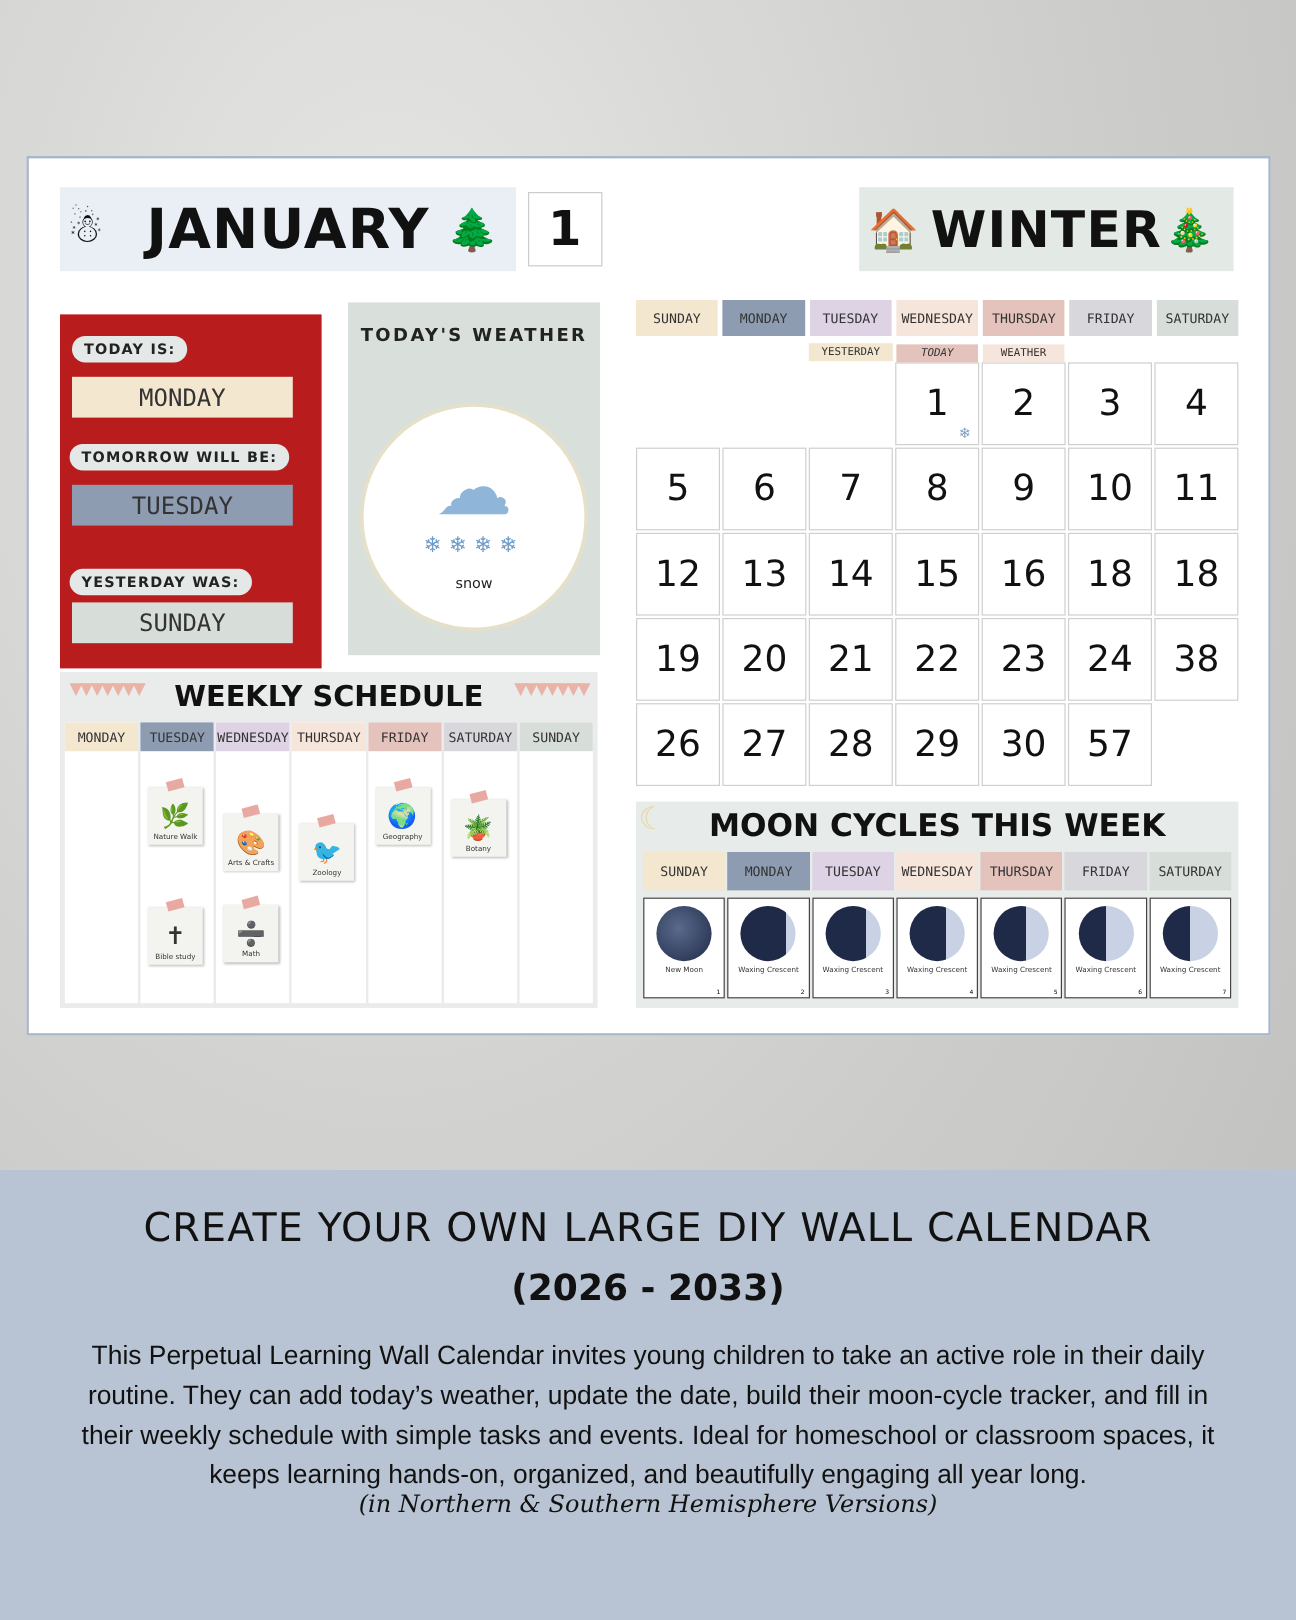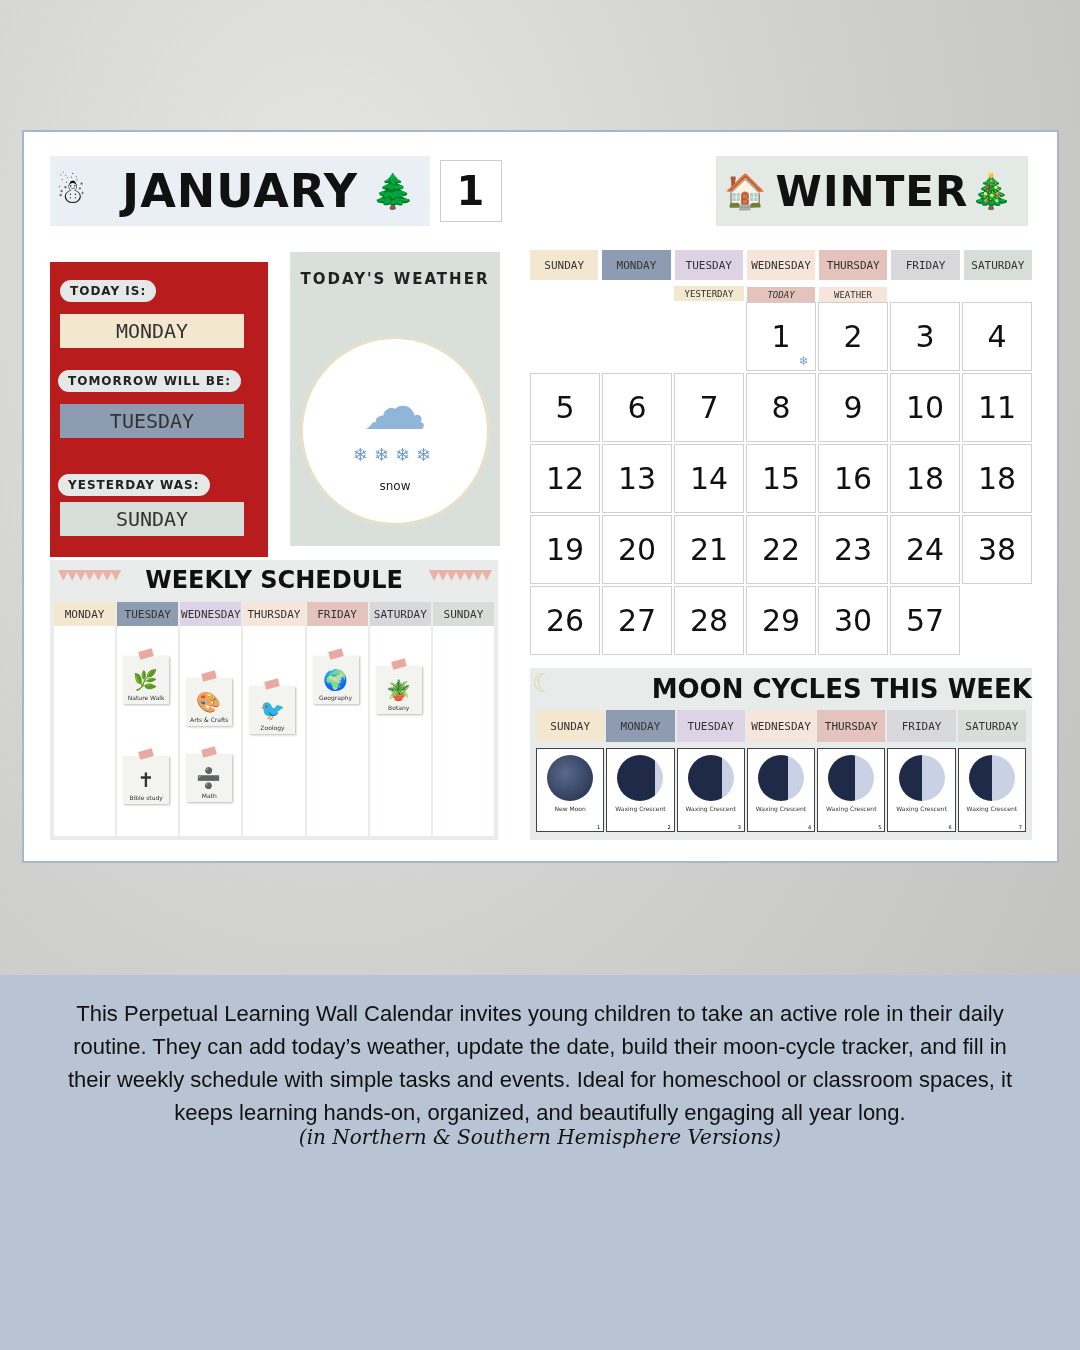--- a/index.html
+++ b/index.html
@@ -31,21 +31,21 @@
   .card{position:absolute;width:46px;height:48px;background:#f3f3ef;box-shadow:1px 1px 2px #bbb;font-size:6px;display:flex;flex-direction:column;align-items:center;justify-content:flex-end;padding-bottom:3px;color:#333}
   .card .pic{font-size:20px;margin-bottom:2px}
   .card::before{content:"";position:absolute;top:-6px;left:16px;width:14px;height:8px;background:#e9a9a3;transform:rotate(-15deg)}
   .calhead{position:absolute;top:118px;left:506px;width:502px;display:flex;gap:4px}
   .calhead div{flex:1;height:30px;font-size:11px;font-family:"DejaVu Sans Mono",monospace;display:flex;align-items:center;justify-content:center;color:#333}
   .calgrid{position:absolute;left:506px;top:170px;width:502px;display:grid;grid-template-columns:repeat(7,1fr);gap:2px}
   .cell{height:69px;border:1px solid #cfcfcf;display:flex;align-items:center;justify-content:center;font-size:30px;color:#111;position:relative;background:#fff}
   .cell.empty{border:none}
   .tag{position:absolute;top:-16px;left:0;right:0;height:15px;font-size:9px;font-family:"DejaVu Sans Mono",monospace;display:flex;align-items:center;justify-content:center;color:#333}
   .moon{left:506px;top:536px;width:502px;height:172px;background:#e7ecea}
-  .mtitle{position:absolute;top:6px;width:100%;text-align:right;font-size:26px;font-weight:bold;color:#111}
+  .mtitle{position:absolute;top:6px;width:100%;text-align:center;font-size:26px;font-weight:bold;color:#111}
   .mhead{position:absolute;top:42px;left:6px;right:6px;display:flex;gap:2px}
   .mhead div{flex:1;height:32px;font-size:11px;font-family:"DejaVu Sans Mono",monospace;display:flex;align-items:center;justify-content:center;color:#333}
   .mcards{position:absolute;top:80px;left:6px;right:6px;display:flex;gap:2px}
   .mcard{flex:1;height:84px;background:#fff;border:1px solid #444;display:flex;flex-direction:column;align-items:center;padding-top:6px;position:relative}
   .orb{width:46px;height:46px;border-radius:50%;background:radial-gradient(circle at 40% 40%,#5a6a8c,#1f2a48)}
   .mlabel{font-size:6px;text-align:center;margin-top:4px;line-height:8px;color:#333}
   .mnum{position:absolute;right:3px;bottom:1px;font-size:5px}
   .footer{position:absolute;left:0;top:975px;width:1080px;height:375px;background:#b8c4d3;text-align:center;color:#111}
   .ftitle{margin-top:28px;font-size:33px;letter-spacing:1px;font-family:"DejaVu Sans",sans-serif}
   .fyears{margin-top:14px;font-size:30px;font-weight:bold}
@@ -239,15 +239,17 @@
         <div class="mcard">
           <div class="orb" style="background: linear-gradient(90deg, rgb(31, 42, 72) 50%, rgb(201, 210, 228) 50%);"></div>
           <div class="mlabel">Waxing Crescent</div>
           <div class="mnum">7</div>
         </div>
       </div>
   </div>
 </div>
 
 <div class="footer">
+  <div class="ftitle">CREATE YOUR OWN LARGE DIY WALL CALENDAR</div>
+  <div class="fyears">(2026 - 2033)</div>
   <div class="fbody">This Perpetual Learning Wall Calendar invites young children to take an active role in their daily routine. They can add today’s weather, update the date, build their moon-cycle tracker, and fill in their weekly schedule with simple tasks and events. Ideal for homeschool or classroom spaces, it keeps learning hands-on, organized, and beautifully engaging all year long.</div>
   <div class="fnote">(in Northern &amp; Southern Hemisphere Versions)</div>
 </div>
 
 </body></html>

